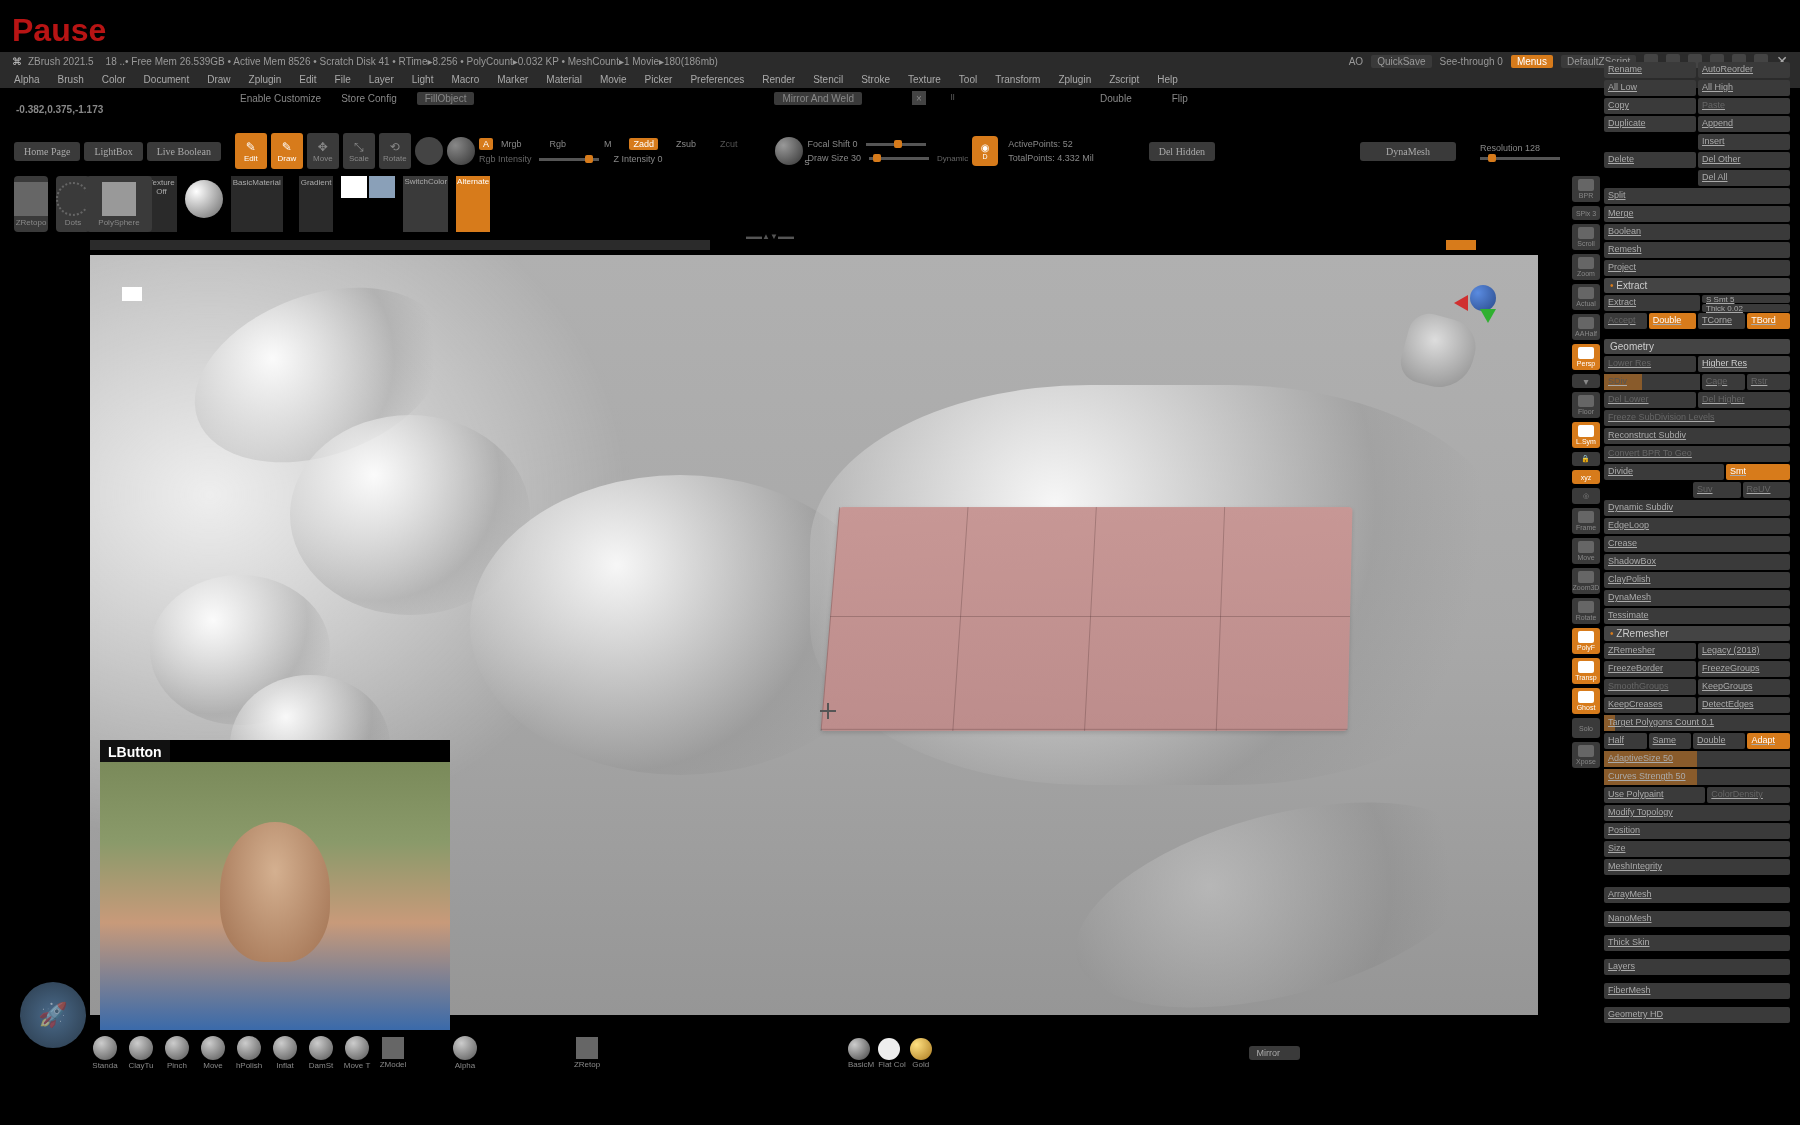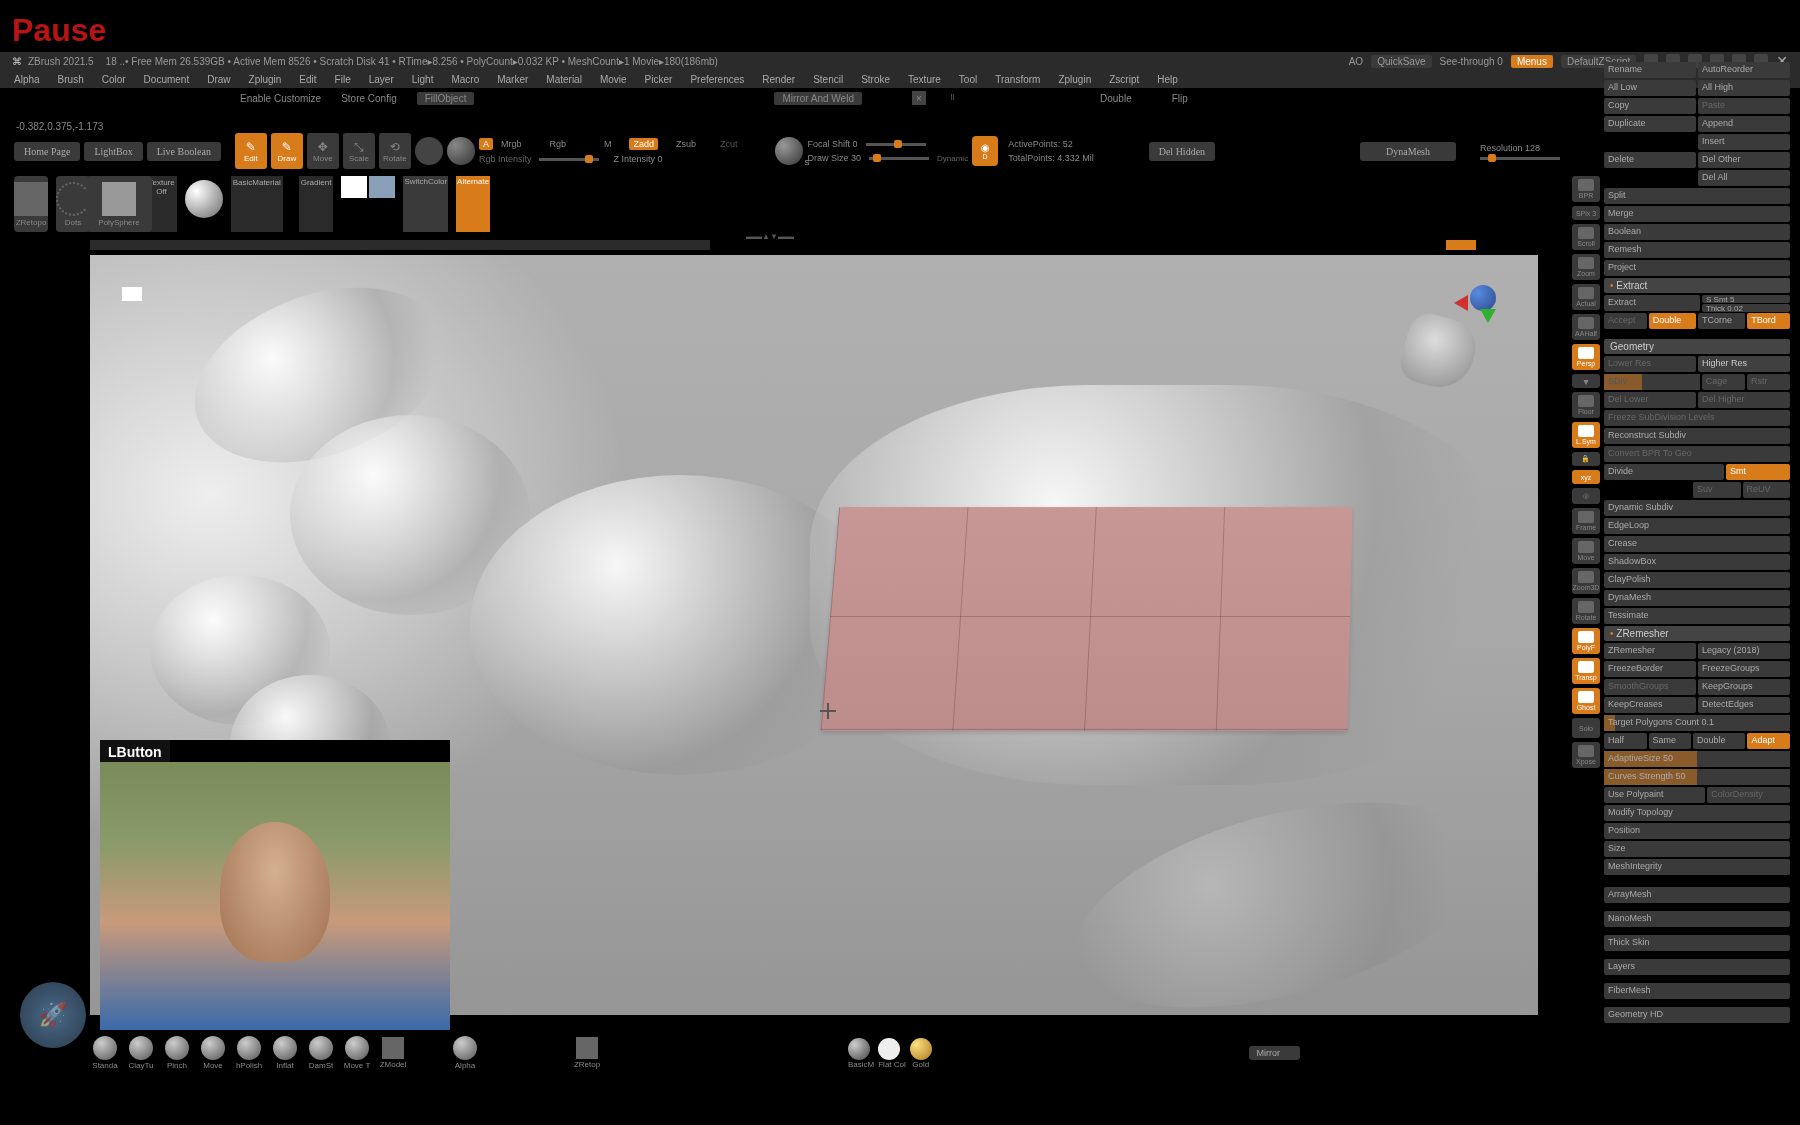--- a/index.html
+++ b/index.html
@@ -16,21 +16,21 @@
 .title-bar .close-x { color: #aaa; font-size: 14px; cursor: pointer; }
 
 .menu-bar { position: absolute; top: 70px; left: 0; right: 0; height: 18px; background: #2b2b2b; display: flex; align-items: center; padding: 0 14px; gap: 18px; font-size: 10px; color: #aaa; }
 
 .config-bar { position: absolute; top: 90px; left: 240px; right: 680px; height: 16px; display: flex; align-items: center; gap: 20px; font-size: 10px; color: #888; }
 .config-bar .gray-btn { background: #3a3a3a; padding: 1px 8px; border-radius: 2px; }
 .config-bar .square-x { width: 14px; height: 14px; background: #444; margin-left: 30px; display: flex; align-items: center; justify-content: center; }
 
 .config-bar2 { position: absolute; top: 90px; right: 200px; width: 500px; height: 16px; display: flex; align-items: center; gap: 40px; font-size: 10px; color: #888; }
 
-.coord-label { position: absolute; top: 121px; left: 16px; font-size: 10px; color: #888; }
+.coord-label { position: absolute; top: 104px; left: 16px; font-size: 10px; color: #888; font-weight: bold; }
 
 .toolbar { position: absolute; top: 130px; left: 14px; right: 200px; height: 42px; display: flex; align-items: center; gap: 4px; }
 .toolbar .tbtn { background: #3a3a3a; padding: 4px 10px; border-radius: 3px; font-size: 10px; color: #aaa; font-family: Liberation Serif, serif; }
 .toolbar .icon-btn { width: 32px; height: 36px; background: #3a3a3a; border-radius: 3px; display: flex; flex-direction: column; align-items: center; justify-content: center; font-size: 8px; color: #888; }
 .toolbar .icon-btn.active { background: #d77b1b; color: #fff; }
 .toolbar .circle-btn { width: 28px; height: 28px; border-radius: 50%; background: #3a3a3a; }
 .toolbar .slider-group { display: flex; flex-direction: column; gap: 4px; font-size: 9px; color: #888; }
 .toolbar .slider-group .srow { display: flex; gap: 8px; align-items: center; }
 .toolbar .small-orange { background: #d77b1b; color: #fff; padding: 1px 4px; font-size: 9px; border-radius: 2px; }
 .toolbar .slider-track { width: 60px; height: 3px; background: #555; position: relative; display: inline-block; }
@@ -96,21 +96,21 @@
 .right-toolbar { position: absolute; top: 176px; right: 200px; width: 28px; display: flex; flex-direction: column; gap: 4px; }
 .right-toolbar .rbtn { width: 28px; height: 26px; background: #3a3a3a; border-radius: 3px; font-size: 7px; color: #888; display: flex; flex-direction: column; align-items: center; justify-content: center; }
 .right-toolbar .rbtn.orange { background: #d77b1b; color: #fff; }
 .right-toolbar .rbtn .ico { width: 16px; height: 12px; background: #666; border-radius: 2px; margin-bottom: 1px; }
 .right-toolbar .rbtn.orange .ico { background: #fff; }
 
 .right-toolbar2 { position: absolute; top: 554px; right: 174px; width: 12px; display: flex; flex-direction: column; gap: 14px; }
 .right-toolbar2 .dot { width: 10px; height: 10px; border-radius: 50%; background: #555; }
 
 .right-panel { position: absolute; top: 62px; right: 10px; width: 186px; display: flex; flex-direction: column; gap: 2px; }
-.right-panel .row { display: flex; gap: 2px; height: 16px; }
+.right-panel .row { display: flex; gap: 2px; height: 16px; text-decoration: underline; }
 .right-panel .row .cell { flex: 1; background: #3a3a3a; padding: 2px 4px; font-size: 9px; color: #aaa; border-radius: 2px; }
 .right-panel .row .cell.dim { color: #666; }
 .right-panel .row .cell.orange { background: #d77b1b; color: #fff; }
 .right-panel .row .cell.head { background: #404040; color: #ccc; }
 .right-panel .header { background: #444; color: #ccc; padding: 2px 6px; font-size: 10px; border-radius: 2px; }
 .right-panel .header.active::before { content: '• '; color: #d77b1b; }
 .right-panel .slider-cell { flex: 1; background: #3a3a3a; font-size: 9px; padding: 2px 4px; position: relative; }
 .right-panel .slider-cell .fill { position: absolute; left: 0; top: 0; bottom: 0; background: #d77b1b; opacity: 0.5; }
 .right-panel .slider-cell span { position: relative; z-index: 1; }
 

